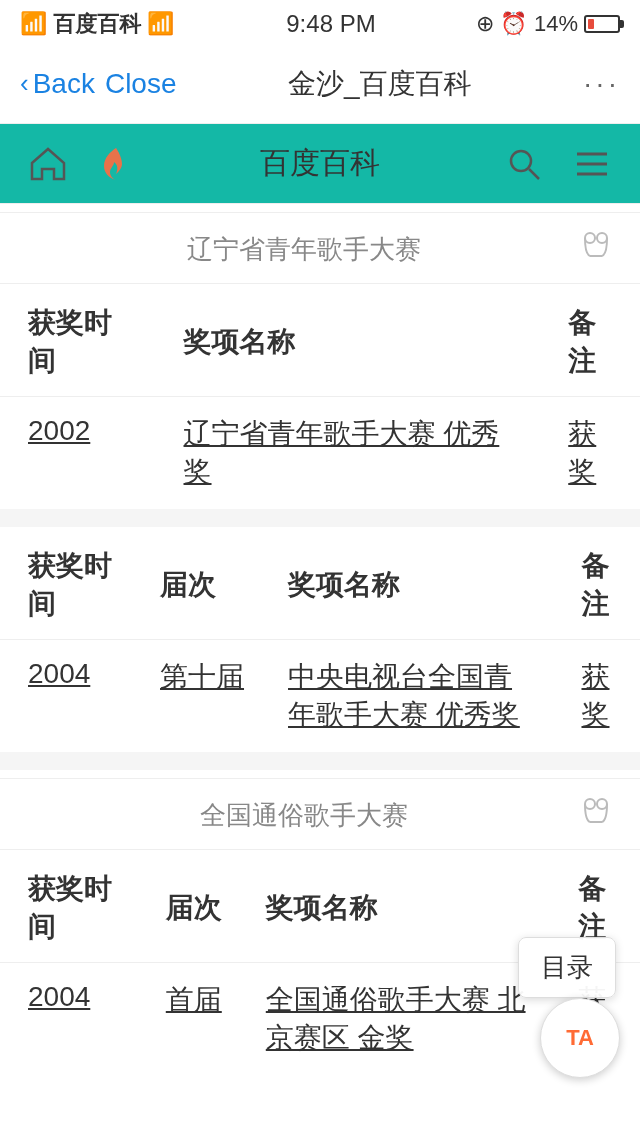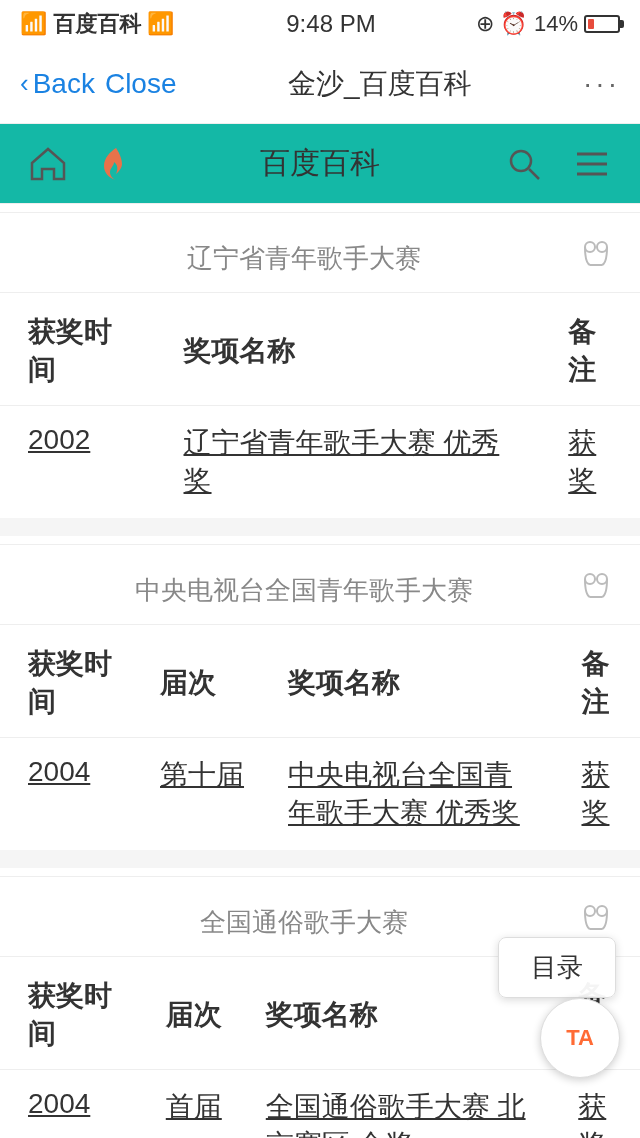--- a/index.html
+++ b/index.html
@@ -92,21 +92,21 @@
     
     .content {
       background: #fff;
     }
 
     
     .section-header {
       display: flex;
       align-items: center;
       justify-content: space-between;
-      padding: 28px 28px 16px 28px;
+      padding: 19px 28px 16px 28px;
       border-top: 1px solid #eee;
       border-bottom: 1px solid #eee;
       margin-top: 8px;
     }
     .section-title {
       font-size: 26px; color: #888; text-align: center; flex: 1;
     }
     .section-audio {
       font-size: 28px; color: #bbb;
     }
@@ -141,21 +141,21 @@
     }
 
     
     .float-toc {
       position: fixed;
       right: 24px;
       bottom: 140px;
       background: rgba(255,255,255,0.95);
       border: 1px solid #ddd;
       border-radius: 8px;
-      padding: 12px 32px;
+      padding: 12px 22px;
       font-size: 26px;
       color: #333;
       box-shadow: 0 2px 8px rgba(0,0,0,0.15);
       cursor: pointer;
       z-index: 100;
     }
     .float-ta {
       position: fixed;
       right: 20px;
       bottom: 60px;
@@ -256,32 +256,20 @@
         <td>
           <span>辽宁省青年歌手大赛 优秀奖</span>
         </td>
         <td>获奖</td>
       </tr>
     </tbody>
   </table>
 
   <div class="section-gap"></div>
 
-  <div class="section-header">
-    <div class="section-title">中央电视台全国青年歌手大赛</div>
-    <div class="section-audio">
-      <svg width="32" height="28" viewBox="0 0 32 28" fill="none">
-        <circle cx="10" cy="6" r="5" stroke="#bbb" stroke-width="2" fill="none"></circle>
-        <circle cx="22" cy="6" r="5" stroke="#bbb" stroke-width="2" fill="none"></circle>
-        <path d="M5 6 Q5 22 10 24" stroke="#bbb" stroke-width="2" fill="none"></path>
-        <path d="M27 6 Q27 22 22 24" stroke="#bbb" stroke-width="2" fill="none"></path>
-        <line x1="10" y1="24" x2="22" y2="24" stroke="#bbb" stroke-width="2"></line>
-      </svg>
-    </div>
-  </div>
 
   <table class="award-table">
     <thead>
       <tr>
         <th>获奖时间</th>
         <th>届次</th>
         <th>奖项名称</th>
         <th style="min-width:60px;">备注</th>
       </tr>
     </thead>

